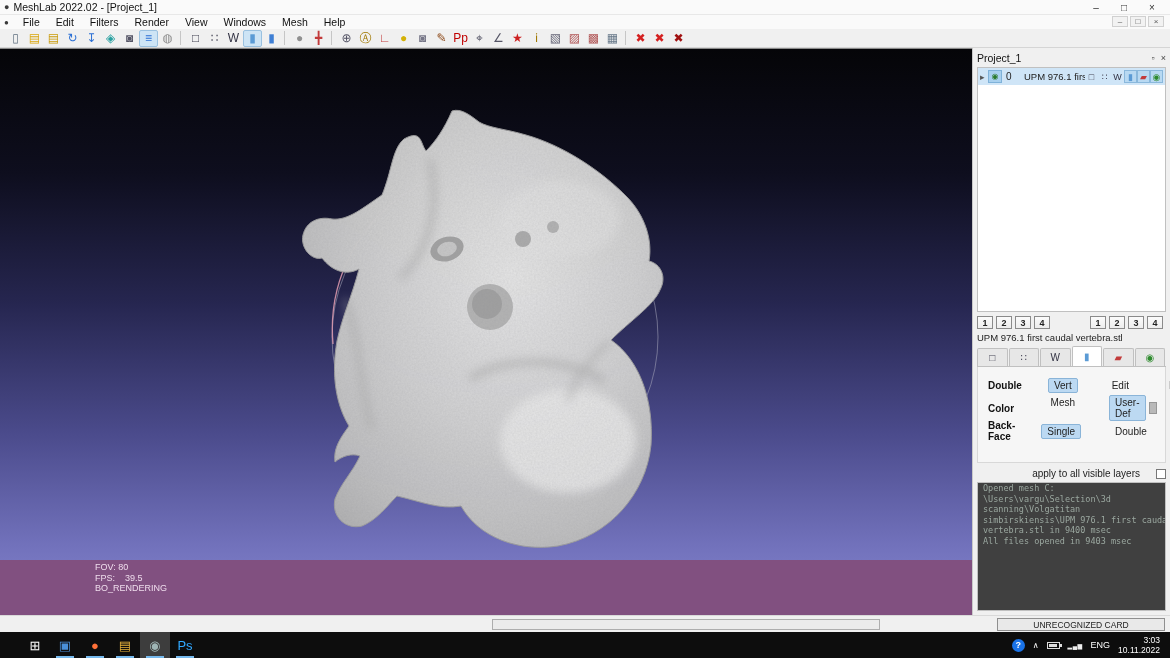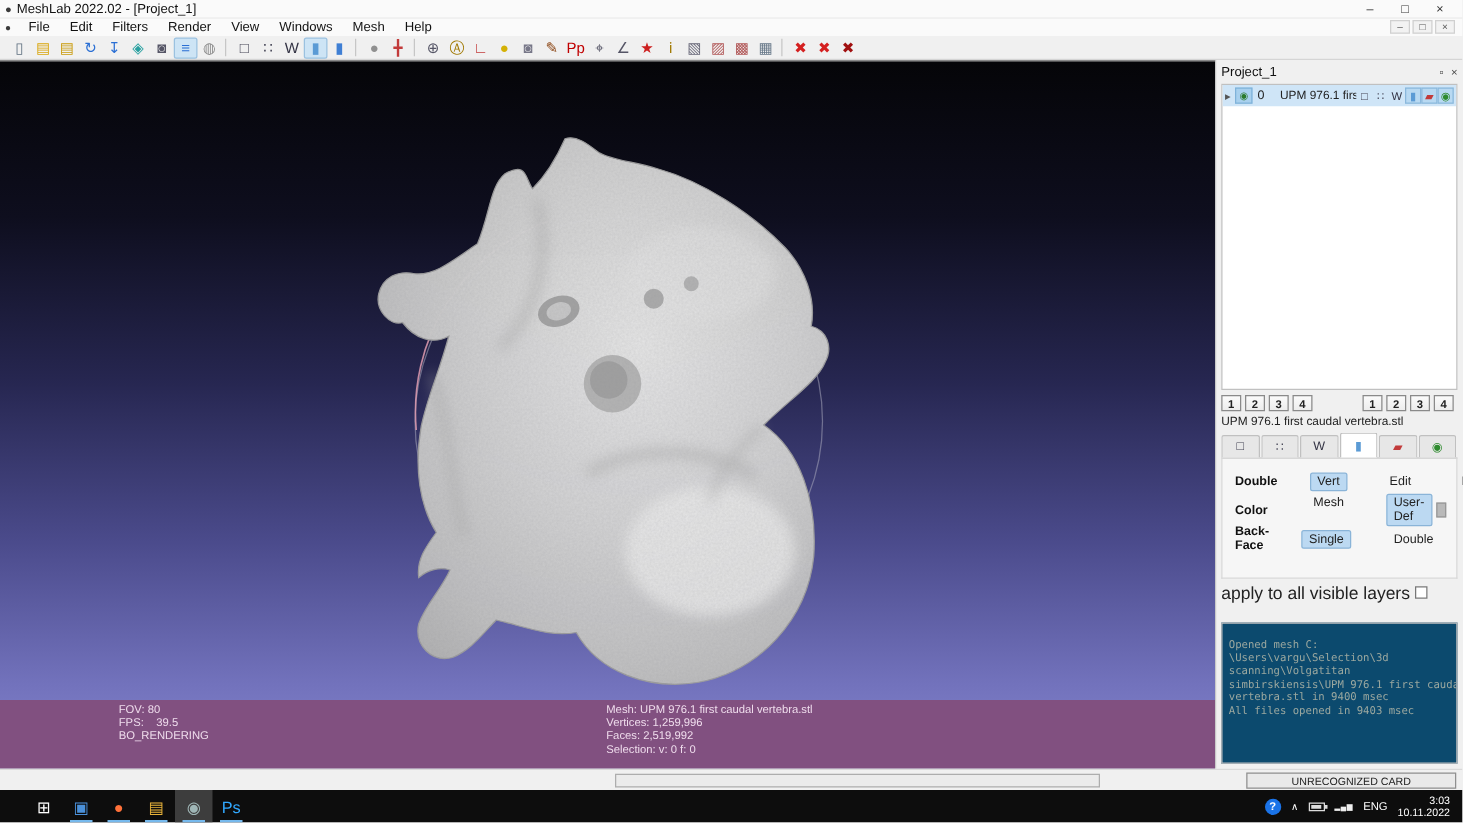--- a/index.html
+++ b/index.html
@@ -55,23 +55,23 @@
   .meshname { height:13px; font-size:9.5px; color:#222; margin-top:2px; white-space:nowrap; overflow:hidden; }
   .tabsrow { height:20px; display:flex; align-items:flex-end; border-bottom:1px solid #c0c0c0; margin-top:2px; }
   .tab { width:31px; height:18px; border:1px solid #c0c0c0; border-bottom:none; background:#e7e7e7; display:flex; align-items:center; justify-content:center; font-size:10px; border-radius:2px 2px 0 0; margin-right:1px; }
   .tab[data-sel="true"] { background:#fff; height:20px; }
   .controls { height:96px; background:#f6f6f6; border:1px solid #d8d8d8; border-top:none; padding:10px 8px 0 10px; }
   .ctl-row { display:flex; align-items:center; height:16px; margin-bottom:7px; }
   .ctl-label { width:66px; font-size:10px; font-weight:bold; color:#111; }
   .opt { font-size:10px; padding:1px 5px; border:1px solid transparent; border-radius:2px; margin-right:2px; color:#222;margin-left:26px; }
   .opt[data-sel="true"] { background:#bcd9f2; border-color:#8ab4d8; }
   .swatch { width:16px; height:12px; background:#b9b9b9; border:1px solid #979797; margin-left:1px; }
-  .applyrow { height:13px; display:flex; align-items:center; gap:4px; margin-top:4px; font-size:14px; color:#222;}
+  .applyrow { height:13px; display:flex; align-items:center; justify-content:flex-end; gap:16px; margin-top:4px; font-size:10px; color:#222;}
   .checkbox { width:10px; height:10px; border:1px solid #777; background:#fff; }
-  .logbox { flex:1; margin-top:18px; margin-bottom:1px; background:#0c4a6e; border:1px solid #c0c0c0; padding:12px 5px; overflow:hidden; }
+  .logbox { flex:1; margin-top:2px; margin-bottom:1px; background:#404040; border:1px solid #c0c0c0; padding:0 5px; overflow:hidden; }
   .logline { font-family:"DejaVu Sans Mono", monospace; font-size:8.5px; line-height:10.5px; color:#9aa79f; white-space:pre; }
 
   
   .statusbar { position:absolute; left:0; top:615px; width:1170px; height:17px; background:#f0f0f0; border-top:1px solid #d9d9d9; }
   .progress { position:absolute; left:492px; top:3px; width:388px; height:11px; background:#ebebeb; border:1px solid #adadad; }
   .unrec { position:absolute; right:5px; top:2px; width:168px; height:13px; background:#e9e9e9; border:1px solid #8f8f8f; font-size:8.5px; display:flex; align-items:center; justify-content:center; color:#222; }
 
   
   .taskbar { position:absolute; left:0; top:632px; width:1170px; height:26px; background:#0d0d0d; display:flex; align-items:stretch; }
   .tb-apps { display:flex; padding-left:20px; }
@@ -258,27 +258,20 @@
       </g>
     </svg>
 
     <div class="hudband">
       <div class="hud-left">
 
       <div class="hudline">FOV: 80</div>
           <div class="hudline">FPS:    39.5</div>
           <div class="hudline">BO_RENDERING</div>
         </div>
-      <div class="hud-center">
-
-      <div class="hudline">Mesh: UPM 976.1 first caudal vertebra.stl</div>
-          <div class="hudline">Vertices: 1,259,996</div>
-          <div class="hudline">Faces: 2,519,992</div>
-          <div class="hudline">Selection: v: 0 f: 0</div>
-        </div>
     </div>
   </div>
 
   <div class="rightpanel">
     <div class="panel-header">
       <span>Project_1</span>
       <span class="ph-btns">
         <span>▫</span>
         <span>×</span>
       </span>

